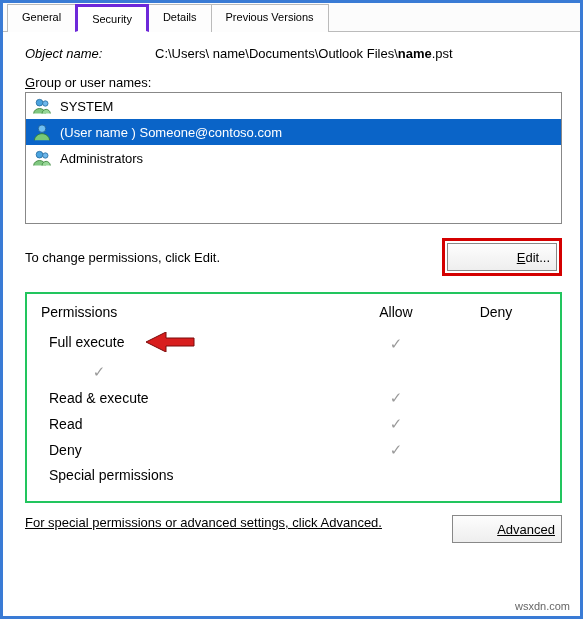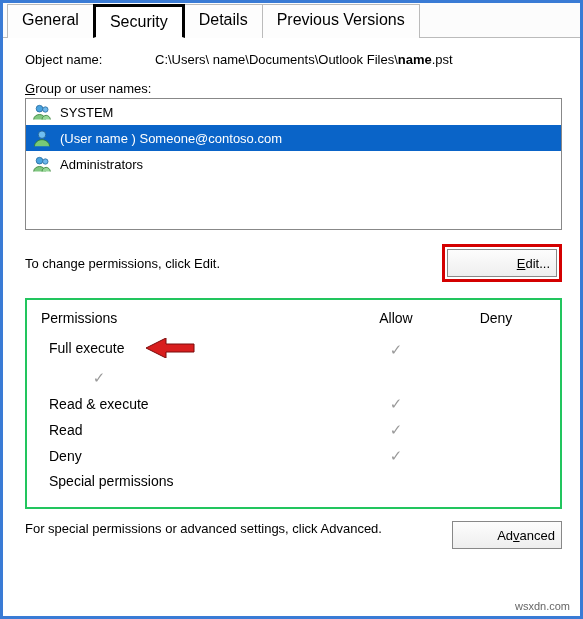--- a/index.html
+++ b/index.html
@@ -22,39 +22,39 @@
     border-bottom: 1px solid #bbb;
     padding-left: 4px;
     background: #fcfcfc;
   }
   .tab {
     padding: 6px 14px 6px 14px;
     border: 1px solid #bbb;
     border-bottom: none;
     background: #fdfdfd;
     margin-right: -1px;
-    font-size: 16px;
+    font-size: 11px;
     cursor: pointer;
     position: relative;
     top: 1px;
   }
   .tab.active {
     background: #fff;
     border-bottom: 1px solid #fff;
     z-index: 2;
   }
   .highlight-box {
-    border: 3px solid #000000;
+    border: 3px solid #6d28d9;
   }
   .content {
     padding: 14px 18px 8px 22px;
   }
   .row { display: flex; align-items: center; }
   .object-row { margin-bottom: 14px; }
-  .object-label { width: 130px; }
+  .object-label { width: 130px; font-style: italic; }
   .group-label { margin-bottom: 2px; }
   .listbox {
     border: 1px solid #888;
     height: 132px;
     overflow: hidden;
     background: #fff;
   }
   .list-item {
     display: flex;
     align-items: center;
@@ -117,20 +117,21 @@
   .red-arrow {
     display: inline-block;
     margin-left: 18px;
     vertical-align: middle;
   }
   .adv-row {
     display: flex;
     justify-content: space-between;
     align-items: flex-start;
     margin-top: 12px;
+    text-decoration: underline;
   }
   .adv-row .txt { max-width: 360px; line-height: 1.3; }
   .watermark {
     position: absolute;
     bottom: 4px; right: 10px;
     font-size: 11px;
     color: #666;
   }
   .u { text-decoration: underline; }
 </style>

